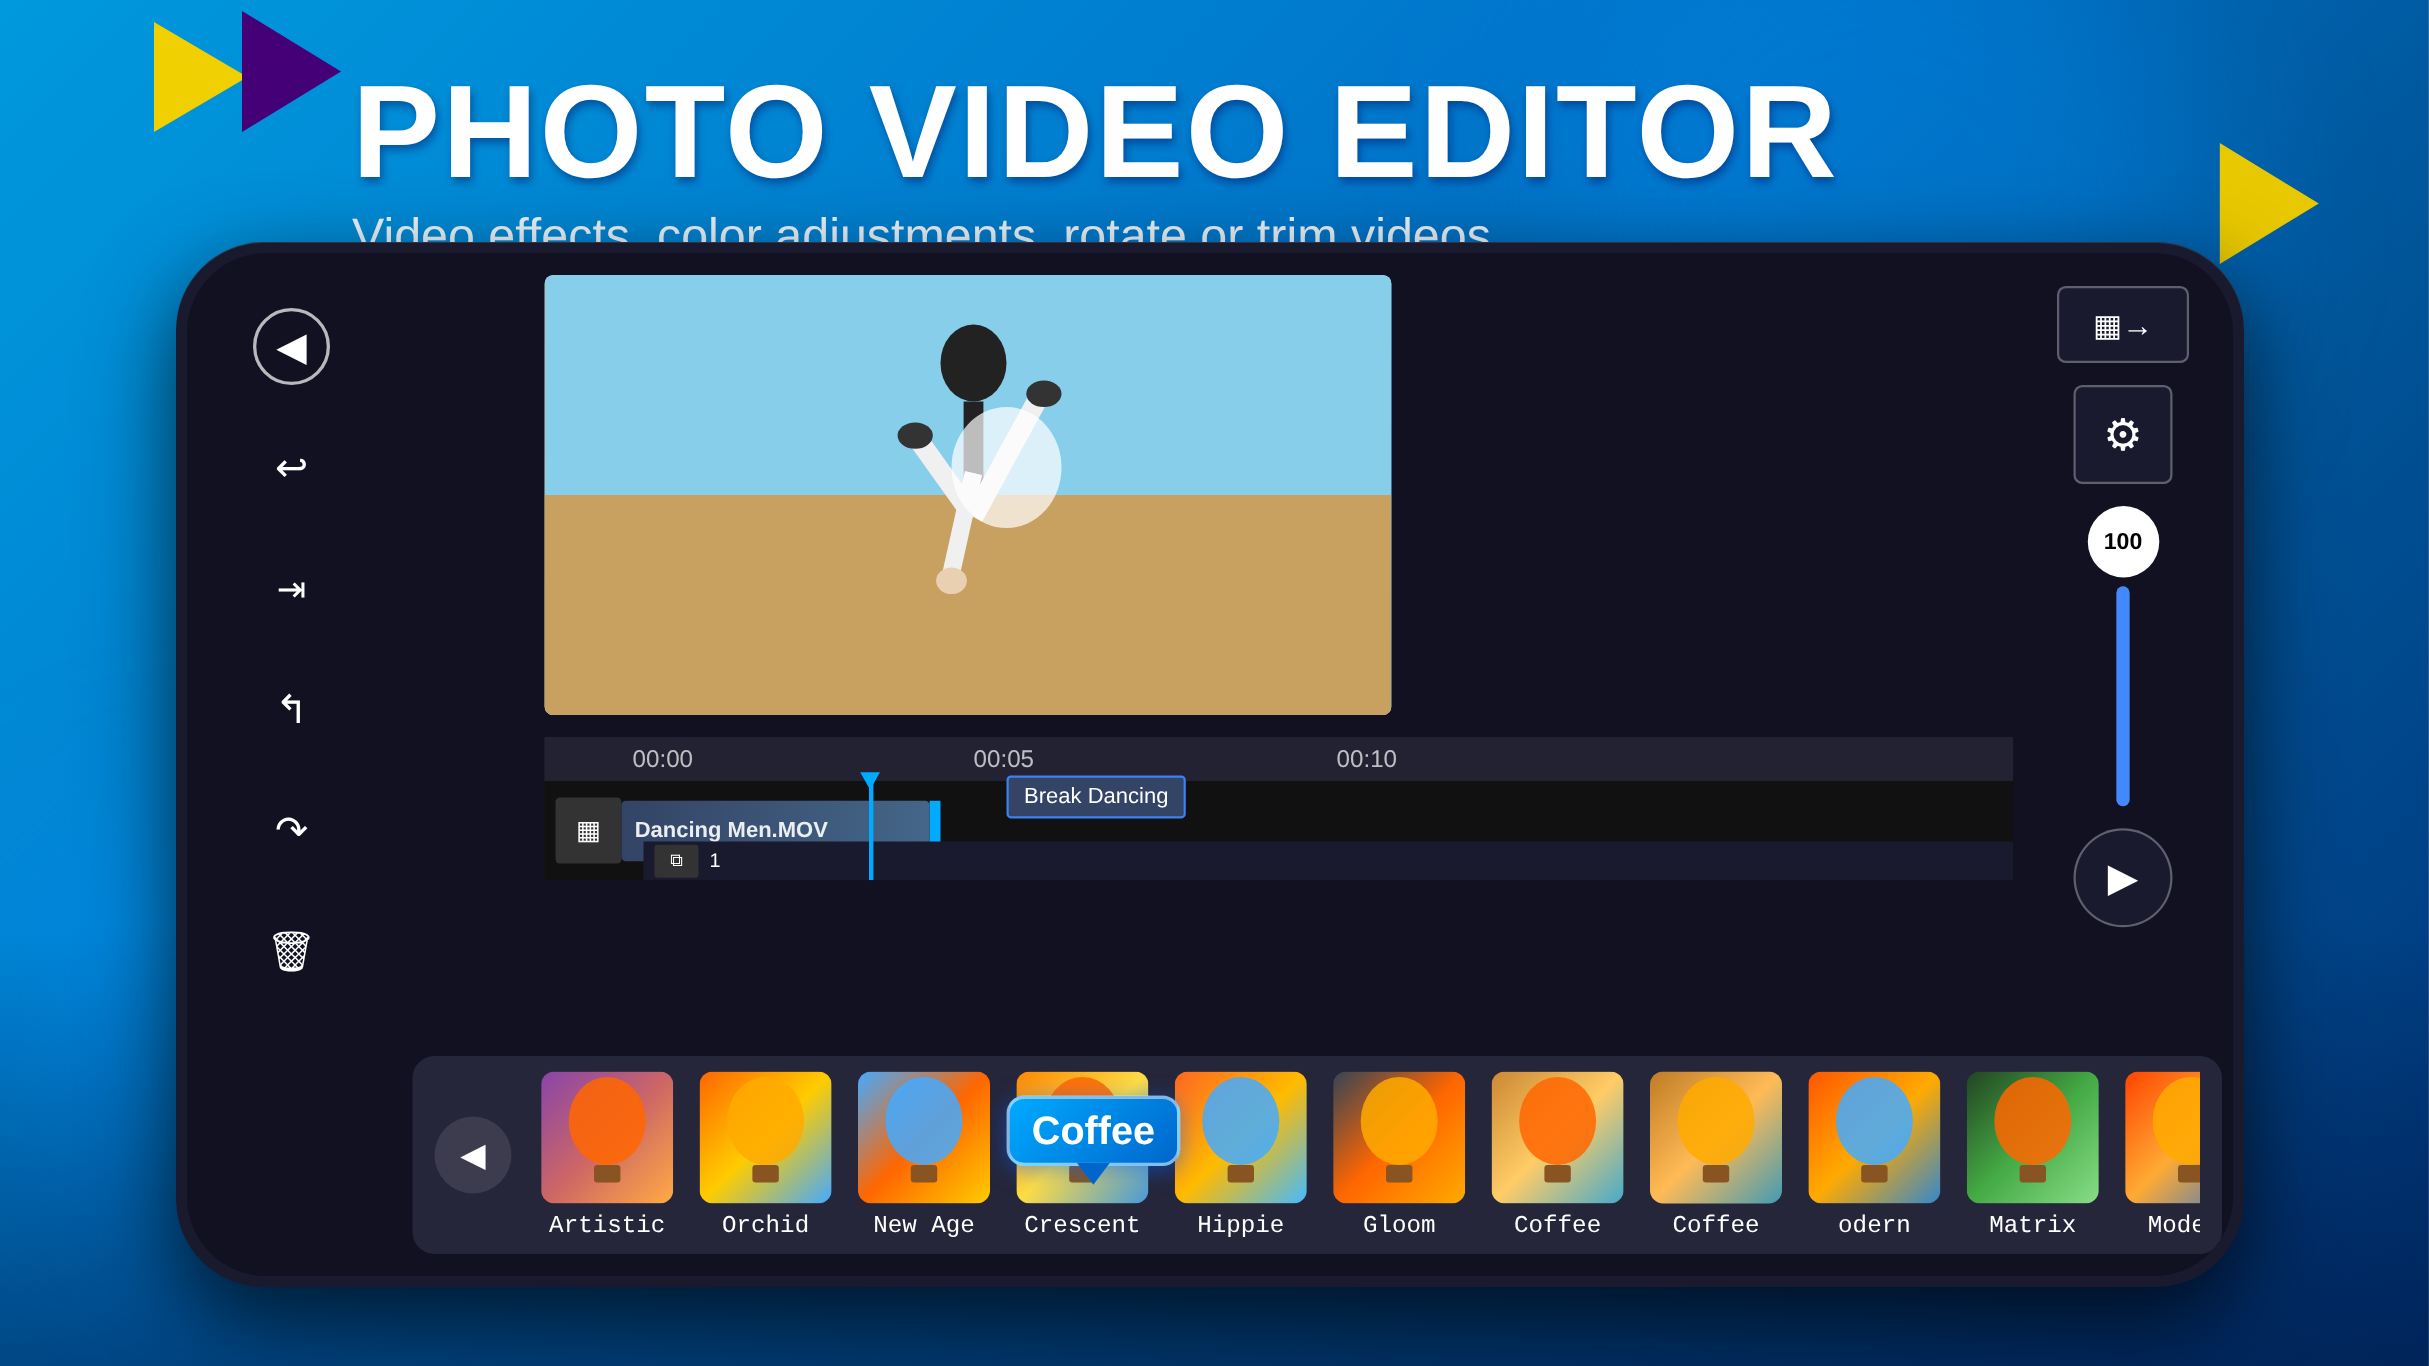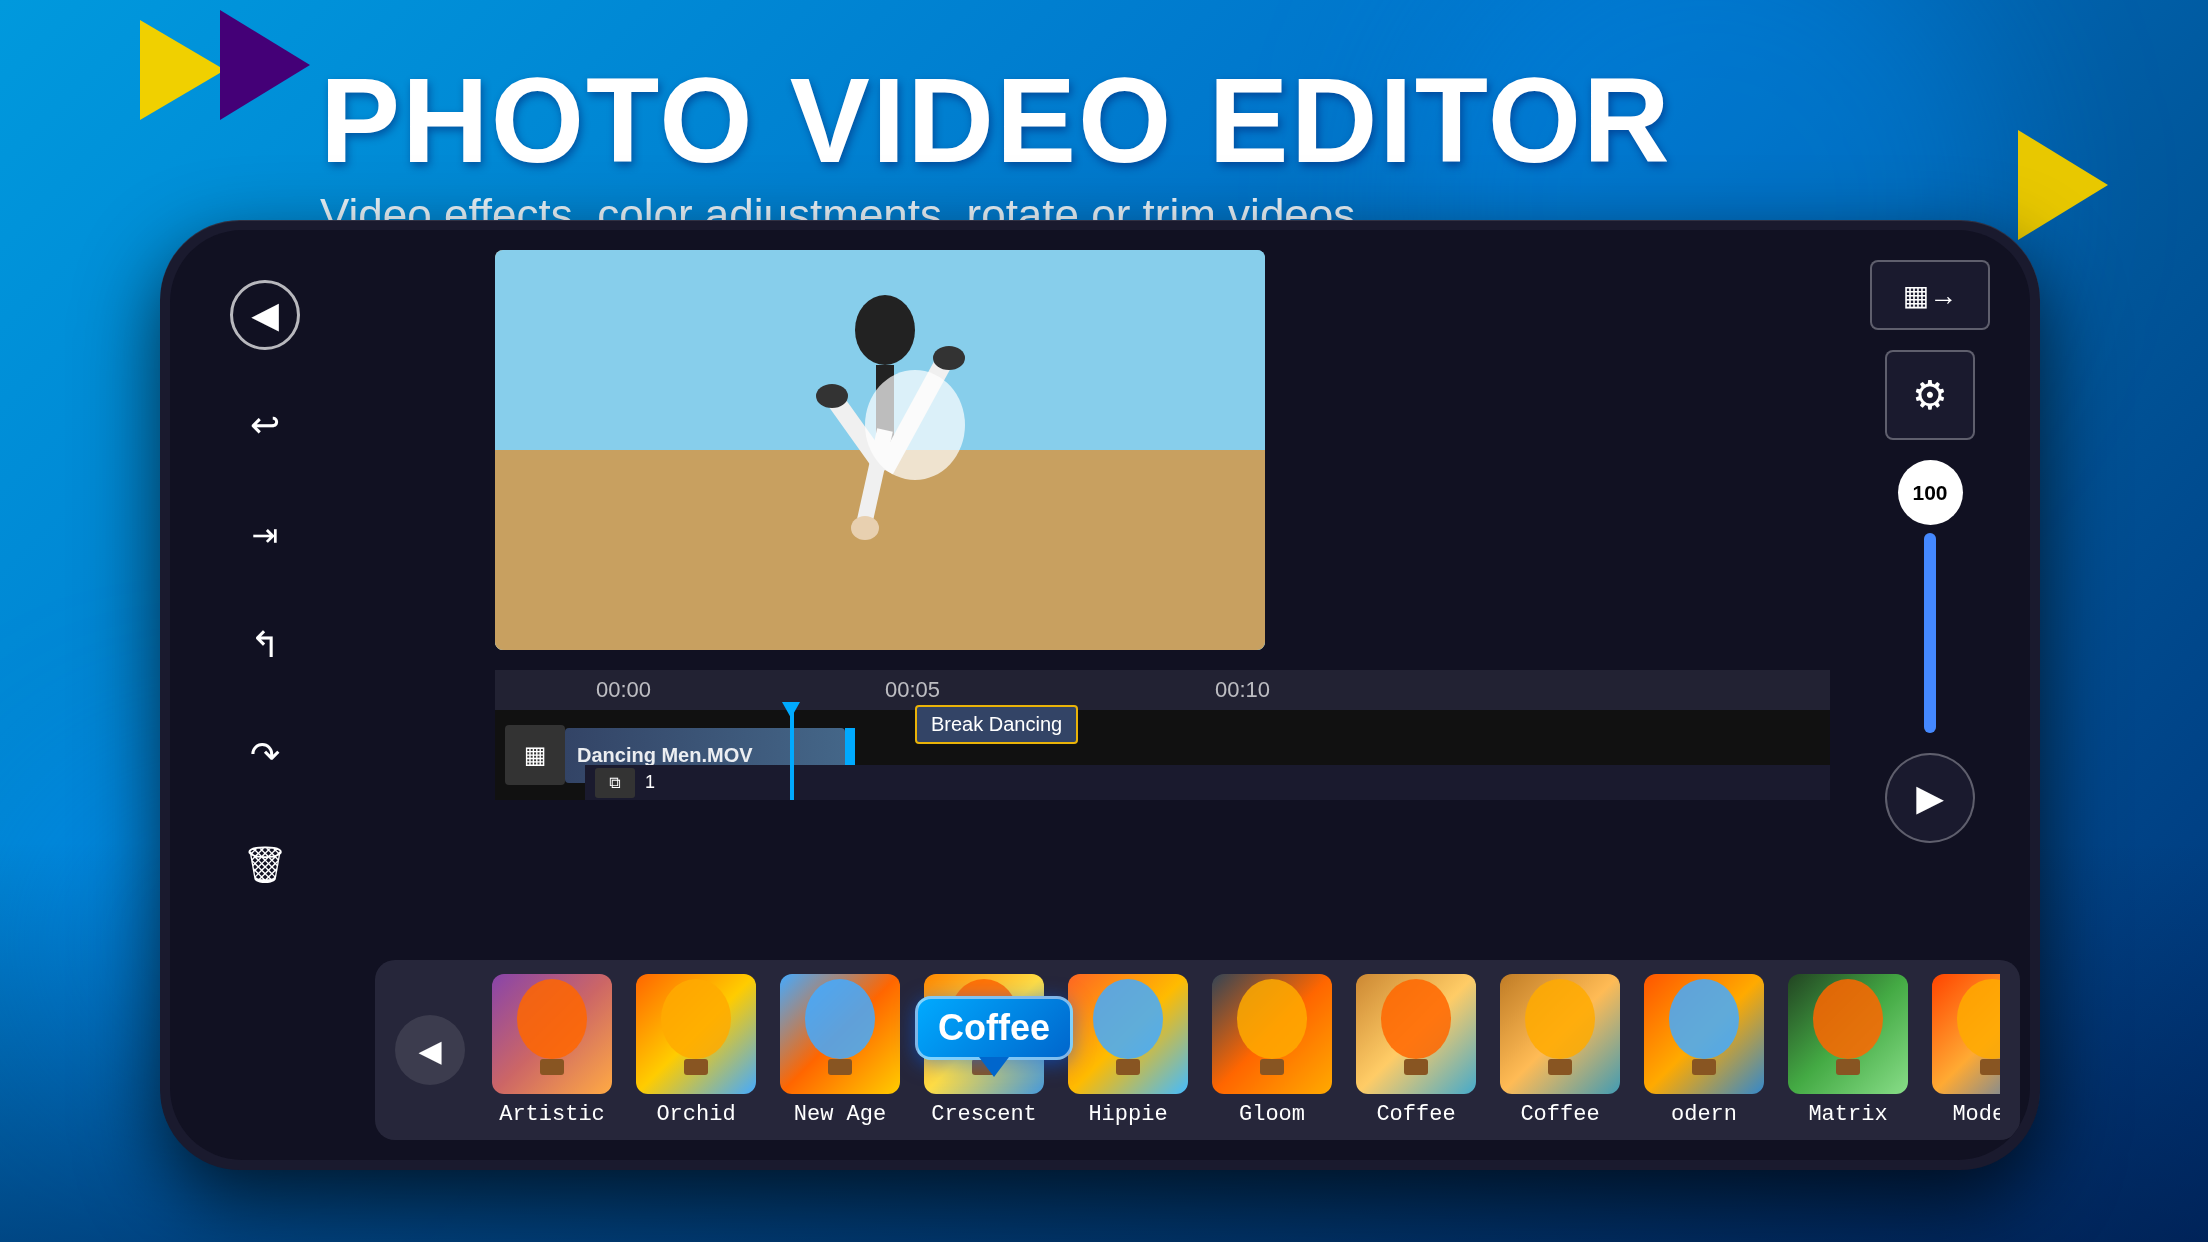--- a/index.html
+++ b/index.html
@@ -340,21 +340,21 @@
       color: white;
       font-size: 18px;
     }
 
     
     .break-dancing-label {
       position: absolute;
       top: 475px;
       left: 590px;
       background: #334466;
-      border: 2px solid #eab308;
+      border: 2px solid #3b82f6;
       padding: 6px 14px;
       border-radius: 4px;
       color: white;
       font-size: 20px;
     }
 
     
     .filter-bar {
       position: absolute;
       bottom: 20px;
@@ -551,21 +551,21 @@
             <span>▶</span>
           </div>
         </div>
 
         <div class="down-arrow">
           <span>▼</span>
         </div>
 
         <div class="timeline-area">
           <div class="timeline-ruler">
-            <span class="time-mark" style="left:80px;margin-left:21px;">00:00</span>
+            <span class="time-mark" style="left:80px;">00:00</span>
             <span class="time-mark" style="left:390px;">00:05</span>
             <span class="time-mark" style="left:720px;">00:10</span>
           </div>
 
           <div class="timeline-tracks">
             <div class="track-film-icon">
               <span>▦</span>
             </div>
             <div class="track-clip" style="width:280px;">
               <span>Dancing Men.MOV</span>

